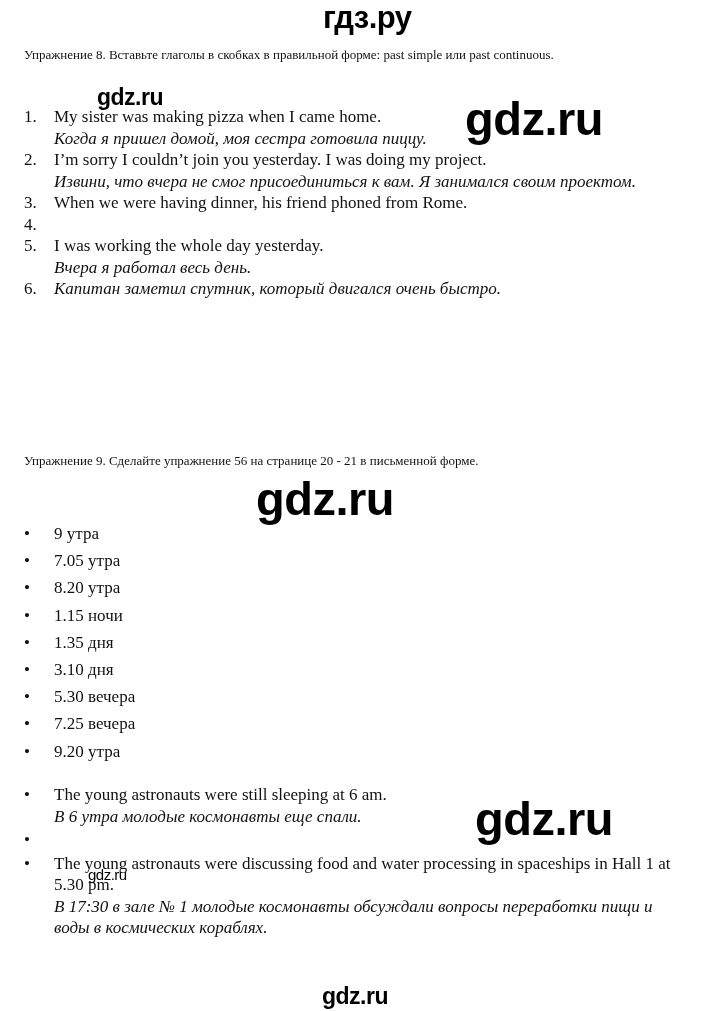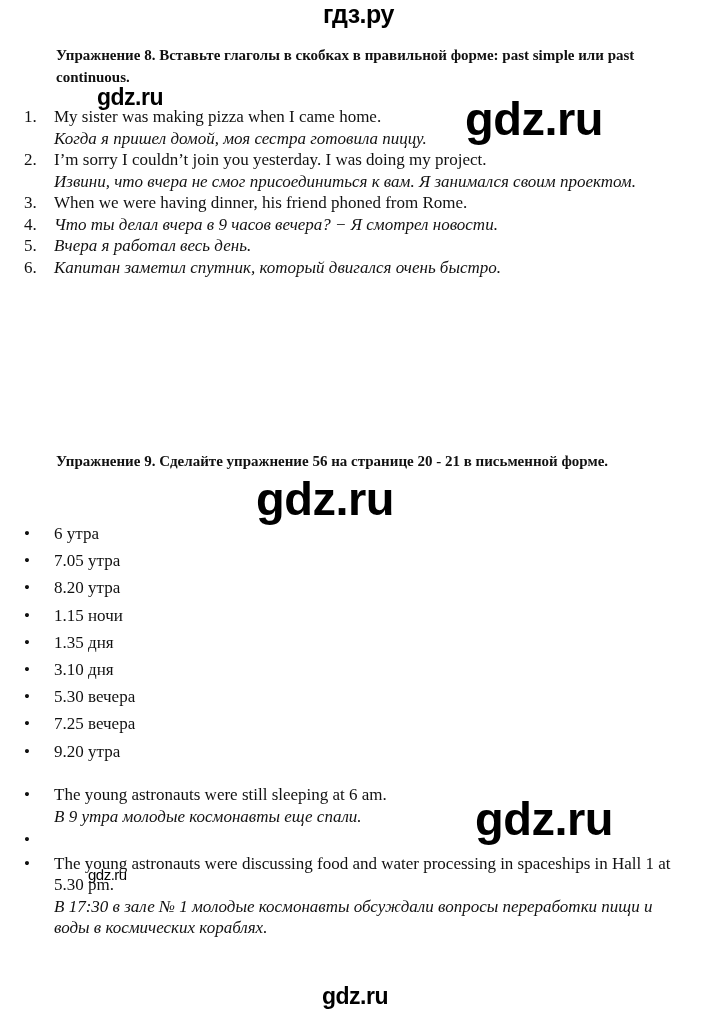--- a/index.html
+++ b/index.html
@@ -1,25 +1,25 @@
 <!DOCTYPE html>
 <html><head>
 <meta charset="utf-8">
 <style>
   html, body { margin:0; padding:0; background:#ffffff; }
   body { width:720px; height:1011px; position:relative; overflow:hidden; color:#111; font-family:"Liberation Serif", serif; }
   .wm { position:absolute; font-family:"Liberation Sans", sans-serif; font-weight:bold; color:#000; letter-spacing:-0.5px; line-height:1; white-space:nowrap; }
-  .wm-top { left:323px; top:2px; font-size:25px; }
+  .wm-top { left:323px; top:2px; font-size:31px; }
   .wm-small1 { left:97px; top:86px; font-size:23px; }
   .wm-big1 { left:465px; top:95px; font-size:47px; }
   .wm-big2 { left:256px; top:475px; font-size:47px; }
   .wm-big3 { left:475px; top:795px; font-size:47px; }
   .wm-tiny { left:88px; top:867px; font-size:15px; font-weight:normal; }
   .wm-bottom { left:322px; top:985px; font-size:23px; }
-  .heading { position:absolute; left:24px; width:640px; font-weight:bold; font-size:15px; line-height:22px;margin-left:32px; }
+  .heading { position:absolute; left:24px; width:640px; font-weight:normal; font-size:13px; line-height:22px; }
   .h8 { top:44px; }
   .h9 { top:450px; }
   .numlist { position:absolute; left:24px; top:106px; width:660px; }
   .item { display:flex; font-size:17px; line-height:21.5px; }
   .item .num { width:30px; flex:none; }
   .item .body { flex:1; }
   .ru { font-style:italic; }
   .times { position:absolute; left:24px; top:520px; }
   .t { font-size:17px; line-height:27.2px; display:flex; }
   .bullet { width:30px; flex:none; }
@@ -57,43 +57,43 @@
   </div>
   <div class="item">
     <span class="num">3.</span>
     <div class="body">
         <div>When we were having dinner, his friend phoned from Rome.</div>
       </div>
   </div>
   <div class="item">
     <span class="num">4.</span>
     <div class="body">
-        <div class="ru">Что ты делал вчера в 9 часов вечера? − Я смотрел новости.</div>
       </div>
   </div>
   <div class="item">
     <span class="num">5.</span>
     <div class="body">
+        <div>I was working the whole day yesterday.</div>
         <div class="ru">Вчера я работал весь день.</div>
       </div>
   </div>
   <div class="item">
     <span class="num">6.</span>
     <div class="body">
         <div class="ru">Капитан заметил спутник, который двигался очень быстро.</div>
       </div>
   </div>
 </div>
 
 <div class="heading h9">Упражнение 9. Сделайте упражнение 56 на странице 20 - 21 в письменной форме.</div>
 
 <div class="times">
   <div class="t">
       <span class="bullet">•</span>
-      <span>6 утра</span>
+      <span>9 утра</span>
     </div>
   <div class="t">
       <span class="bullet">•</span>
       <span>7.05 утра</span>
     </div>
   <div class="t">
       <span class="bullet">•</span>
       <span>8.20 утра</span>
     </div>
   <div class="t">
@@ -120,21 +120,21 @@
       <span class="bullet">•</span>
       <span>9.20 утра</span>
     </div>
 </div>
 
 <div class="sentences">
   <div class="s">
     <span class="bullet">•</span>
     <div>
         <div>The young astronauts were still sleeping at 6 am.</div>
-        <div class="ru">В 9 утра молодые космонавты еще спали.</div>
+        <div class="ru">В 6 утра молодые космонавты еще спали.</div>
       </div>
   </div>
   <div class="s">
     <span class="bullet">•</span>
   </div>
   <div class="s">
     <span class="bullet">•</span>
     <div>
         <div>The young astronauts were discussing food and water processing in spaceships in Hall 1 at 5.30 pm.</div>
         <div class="ru">В 17:30 в зале № 1 молодые космонавты обсуждали вопросы переработки пищи и воды в космических кораблях.</div>

